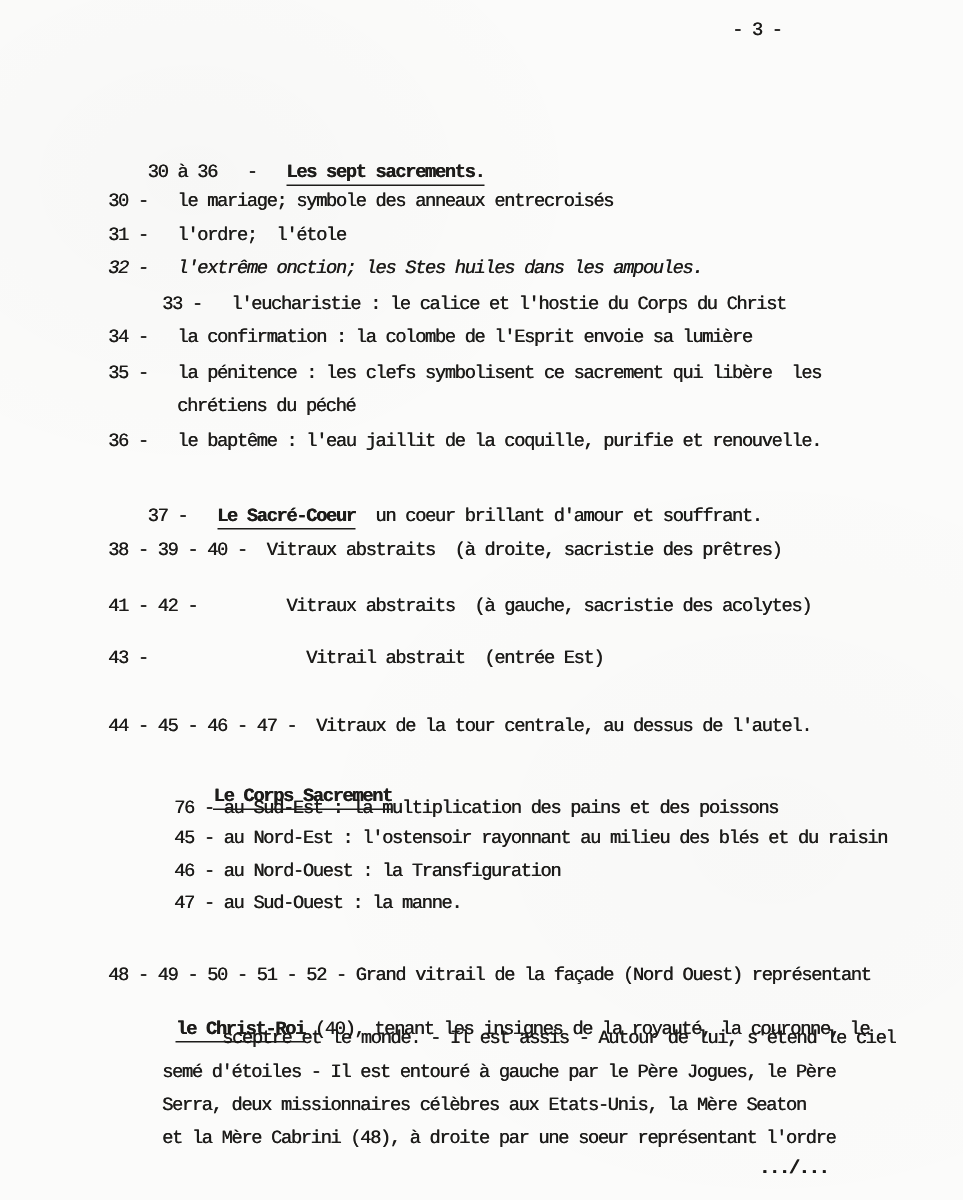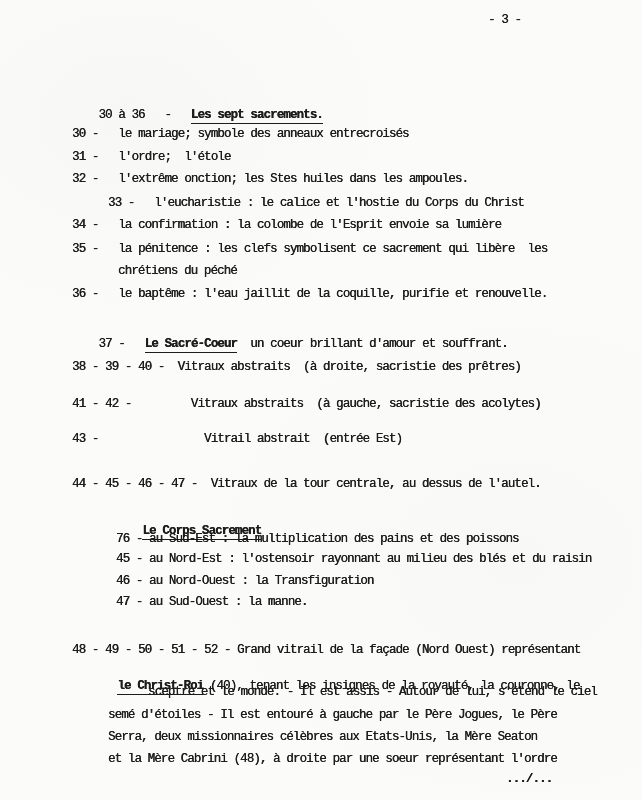--- a/index.html
+++ b/index.html
@@ -41,21 +41,21 @@
 <div class="page">
 
   <div class="line" style="left:488px; top:13px;">- 3 -</div>
 
   <div class="line" style="left:72px; top:93px;">
     <span>30 à 36   -   </span><span class="u">Les sept sacrements.</span>
   </div>
 
   <div class="line" style="left:72px; top:127px;">30 -   le mariage; symbole des anneaux entrecroisés</div>
   <div class="line" style="left:72px; top:150px;">31 -   l'ordre;  l'étole</div>
-  <div class="line" style="left:72px; top:172px;">32 -   l'extrême onction; les Stes huiles dans les ampoules.</div>
+  <div class="line" style="left:72px; top:172px;font-style:italic;">32 -   l'extrême onction; les Stes huiles dans les ampoules.</div>
   <div class="line" style="left:72px; top:196px;margin-left:36px;">33 -   l'eucharistie : le calice et l'hostie du Corps du Christ</div>
   <div class="line" style="left:72px; top:218px;">34 -   la confirmation : la colombe de l'Esprit envoie sa lumière</div>
   <div class="line" style="left:72px; top:242px;">35 -   la pénitence : les clefs symbolisent ce sacrement qui libère  les</div>
   <div class="line" style="left:118px; top:264px;">chrétiens du péché</div>
   <div class="line" style="left:72px; top:287px;">36 -   le baptême : l'eau jaillit de la coquille, purifie et renouvelle.</div>
 
   <div class="line" style="left:72px; top:322px;">
     <span>37 -   </span><span class="u">Le Sacré-Coeur</span><span>  un coeur brillant d'amour et souffrant.</span>
   </div>
 

